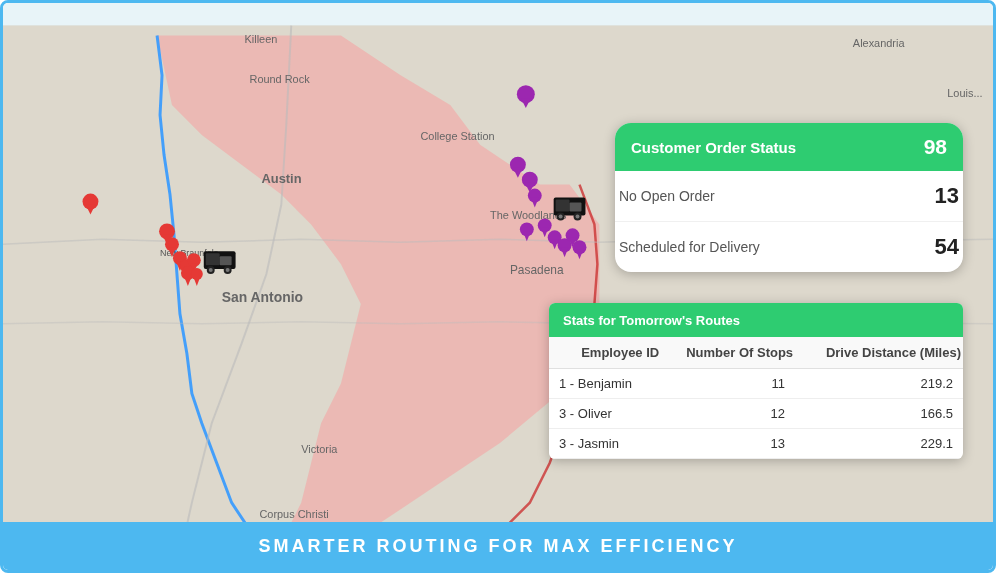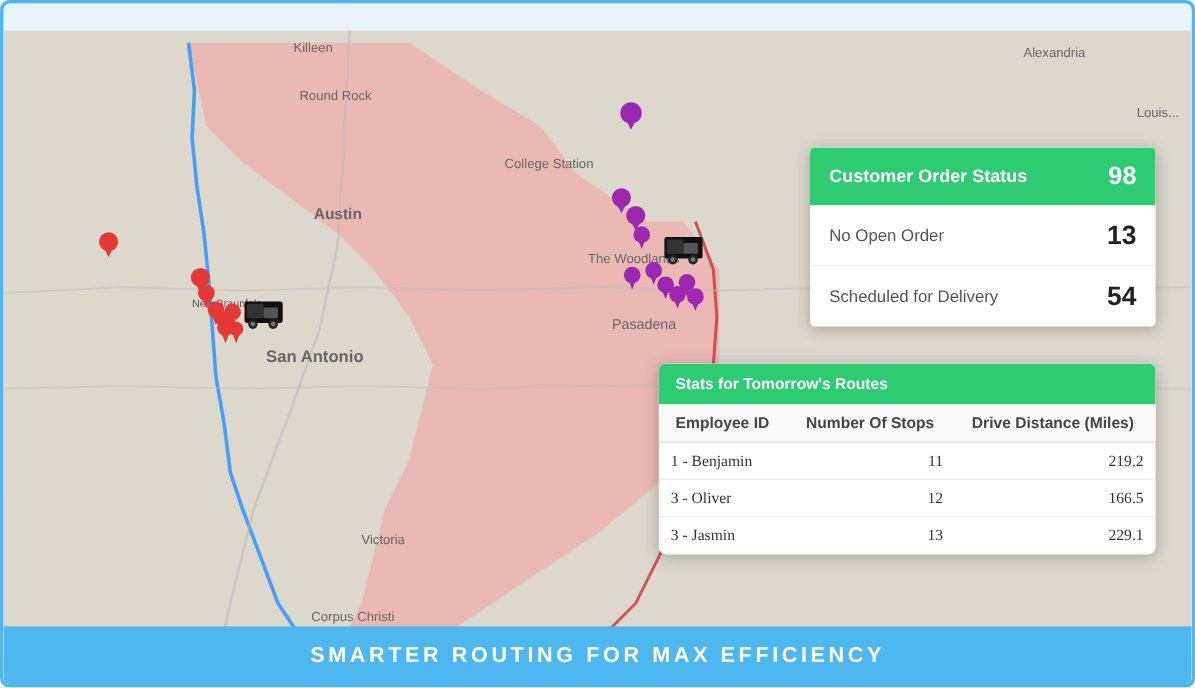--- a/index.html
+++ b/index.html
@@ -52,23 +52,23 @@
       font-weight: 900;
       letter-spacing: 3px;
       text-transform: uppercase;
     }
 
     
     #order-status-card {
       position: absolute;
       top: 120px;
       right: 30px;
-      width: 288px;
+      width: 348px;
       background: white;
-      border-radius: 4px;
+      border-radius: 16px;
       overflow: hidden;
       box-shadow: 0 2px 12px rgba(0,0,0,0.25);
       text-align: right;
     }
 
     #order-status-header {
       background: #2ecc71;
       padding: 12px 16px;
       display: flex;
       align-items: center;
@@ -82,21 +82,21 @@
     #order-status-header .total {
       color: white;
       font-weight: 900;
       font-size: 21px;
     }
 
     .order-row {
       display: flex;
       align-items: center;
       justify-content: space-between;
-      padding: 12px 16px;
+      padding: 12px 4px;
       border-bottom: 1px solid #f0f0f0;
     }
     .order-row .label {
       color: #555;
       font-size: 14px;
     }
     .order-row .value {
       color: #222;
       font-weight: 900;
       font-size: 22px;
@@ -126,34 +126,33 @@
 
     #stats-table {
       width: 100%;
       border-collapse: collapse;
       font-size: 13px;
     }
     #stats-table thead tr {
       background: #f9f9f9;
     }
     #stats-table thead th {
-      padding: 8px 14px;
-      text-align: left;
+      padding: 8px 2px;
+      text-align: right;
       color: #444;
       font-weight: 600;
       border-bottom: 1px solid #e0e0e0;
       white-space: nowrap;
     }
     #stats-table tbody tr {
       border-bottom: 1px solid #eee;
     }
     #stats-table tbody td {
       padding: 7px 10px;
       color: #333;
-      font-family: Liberation Serif, serif;
     }
     #stats-table tbody td:nth-child(2),
     #stats-table tbody td:nth-child(3) {
       text-align: right;
     }
   </style>
 </head>
 <body>
 
 <div id="main-container">

